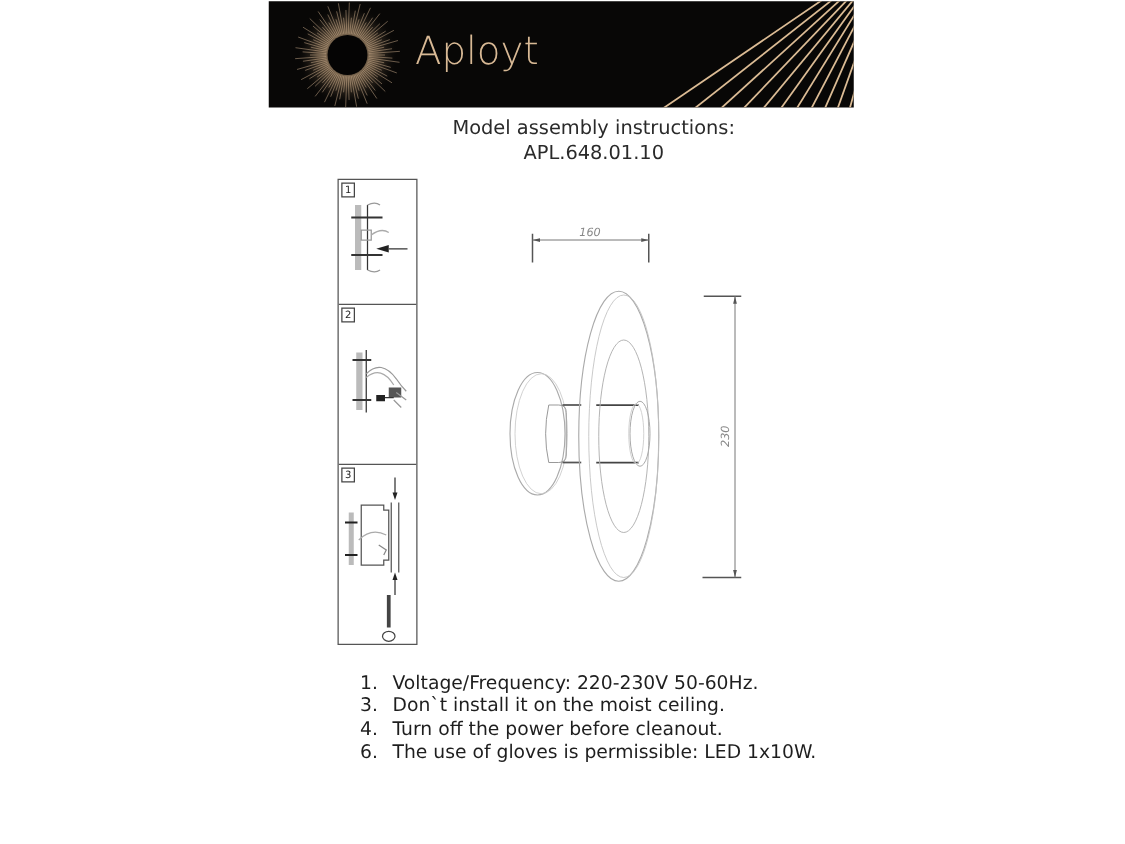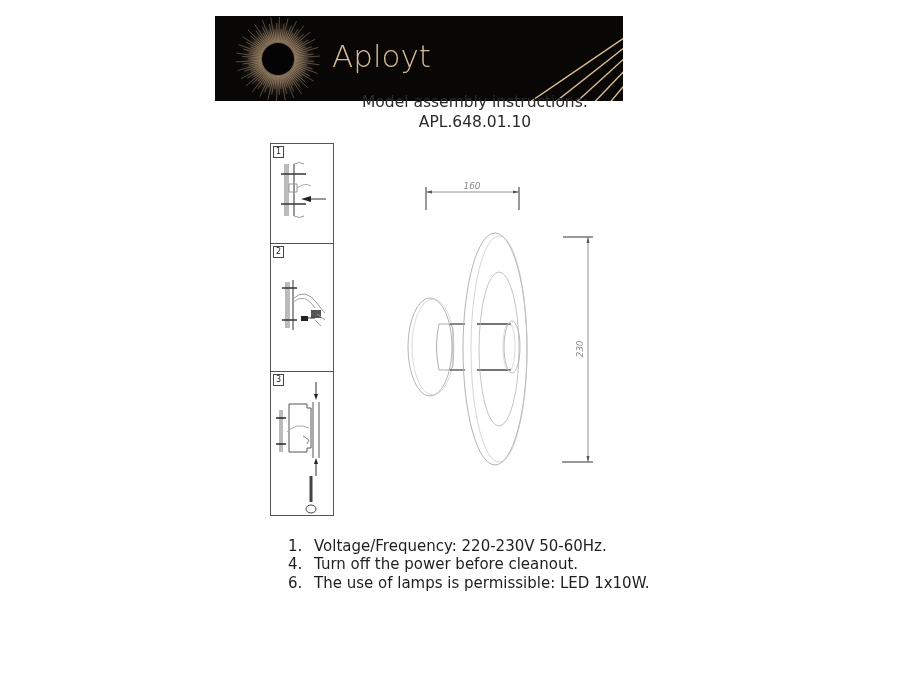--- a/index.html
+++ b/index.html
@@ -1,18 +1,18 @@
 <!DOCTYPE html>
 <html><head>
 <meta charset="utf-8">
 <style>
   html, body { margin: 0; padding: 0; background: #ffffff; }
   body { width: 900px; height: 675px; position: relative; overflow: hidden;
          font-family: "DejaVu Sans", "Liberation Sans", sans-serif; color: #222; }
-  .banner { position: absolute; left: 215px; top: 16px; width: 408px; height: 85px;
+  .banner { position: absolute; left: 215px; top: 1px; width: 468px; height: 85px;
             background: #080706; overflow: hidden; }
   .banner svg { position: absolute; left: 0; top: 0; }
   .brand { position: absolute; left: 117px; top: 22px; font-size: 31px; font-weight: 300;
            letter-spacing: 0px; color: #d8b995; font-family: "DejaVu Sans", sans-serif; }
   .title { position: absolute; left: 0; width: 900px; text-align: center; font-size: 15.5px;
            color: #2a2a2a; line-height: 20px; padding-left: 25px; }
   .title.l1 { top: 92px; }
   .title.l2 { top: 112px; }
   .steps { position: absolute; left: 270px; top: 143px; width: 64px; height: 373px;
            border: 1.3px solid #555; box-sizing: border-box; }
@@ -243,15 +243,16 @@
     <ellipse cx="104" cy="177" rx="28" ry="113" fill="none" stroke="#c2c2c2" stroke-width="0.7"></ellipse>
     <ellipse cx="104" cy="177" rx="20" ry="77" fill="none" stroke="#b5b5b5" stroke-width="0.8"></ellipse>
 
     <ellipse cx="117" cy="175" rx="8" ry="26" fill="none" stroke="#aaa" stroke-width="0.8"></ellipse>
     <ellipse cx="114" cy="175" rx="6" ry="24" fill="none" stroke="#ccc" stroke-width="0.7"></ellipse>
   </svg>
 </div>
 
 <ol class="notes">
   <li><span class="n">1.</span><span>Voltage/Frequency: 220-230V 50-60Hz.</span></li>
+  <li><span class="n">3.</span><span>Don`t install it on the moist ceiling.</span></li>
   <li><span class="n">4.</span><span>Turn off the power before cleanout.</span></li>
-  <li><span class="n">6.</span><span>The use of lamps is permissible: LED 1x10W.</span></li>
+  <li><span class="n">6.</span><span>The use of gloves is permissible: LED 1x10W.</span></li>
 </ol>
 
 </body></html>

